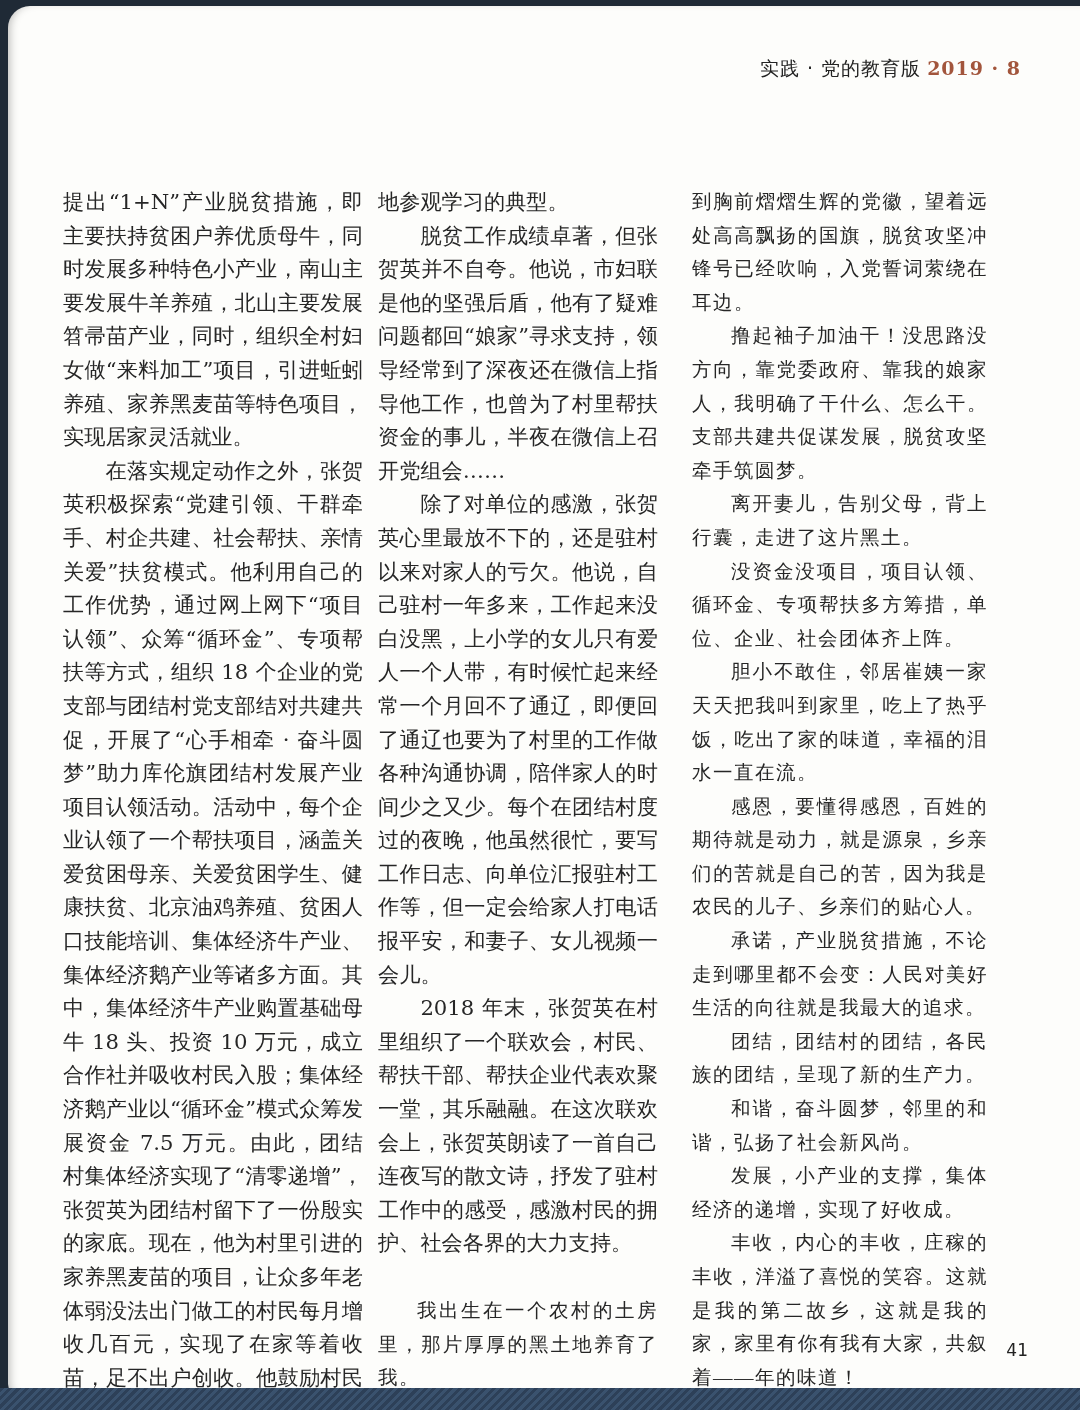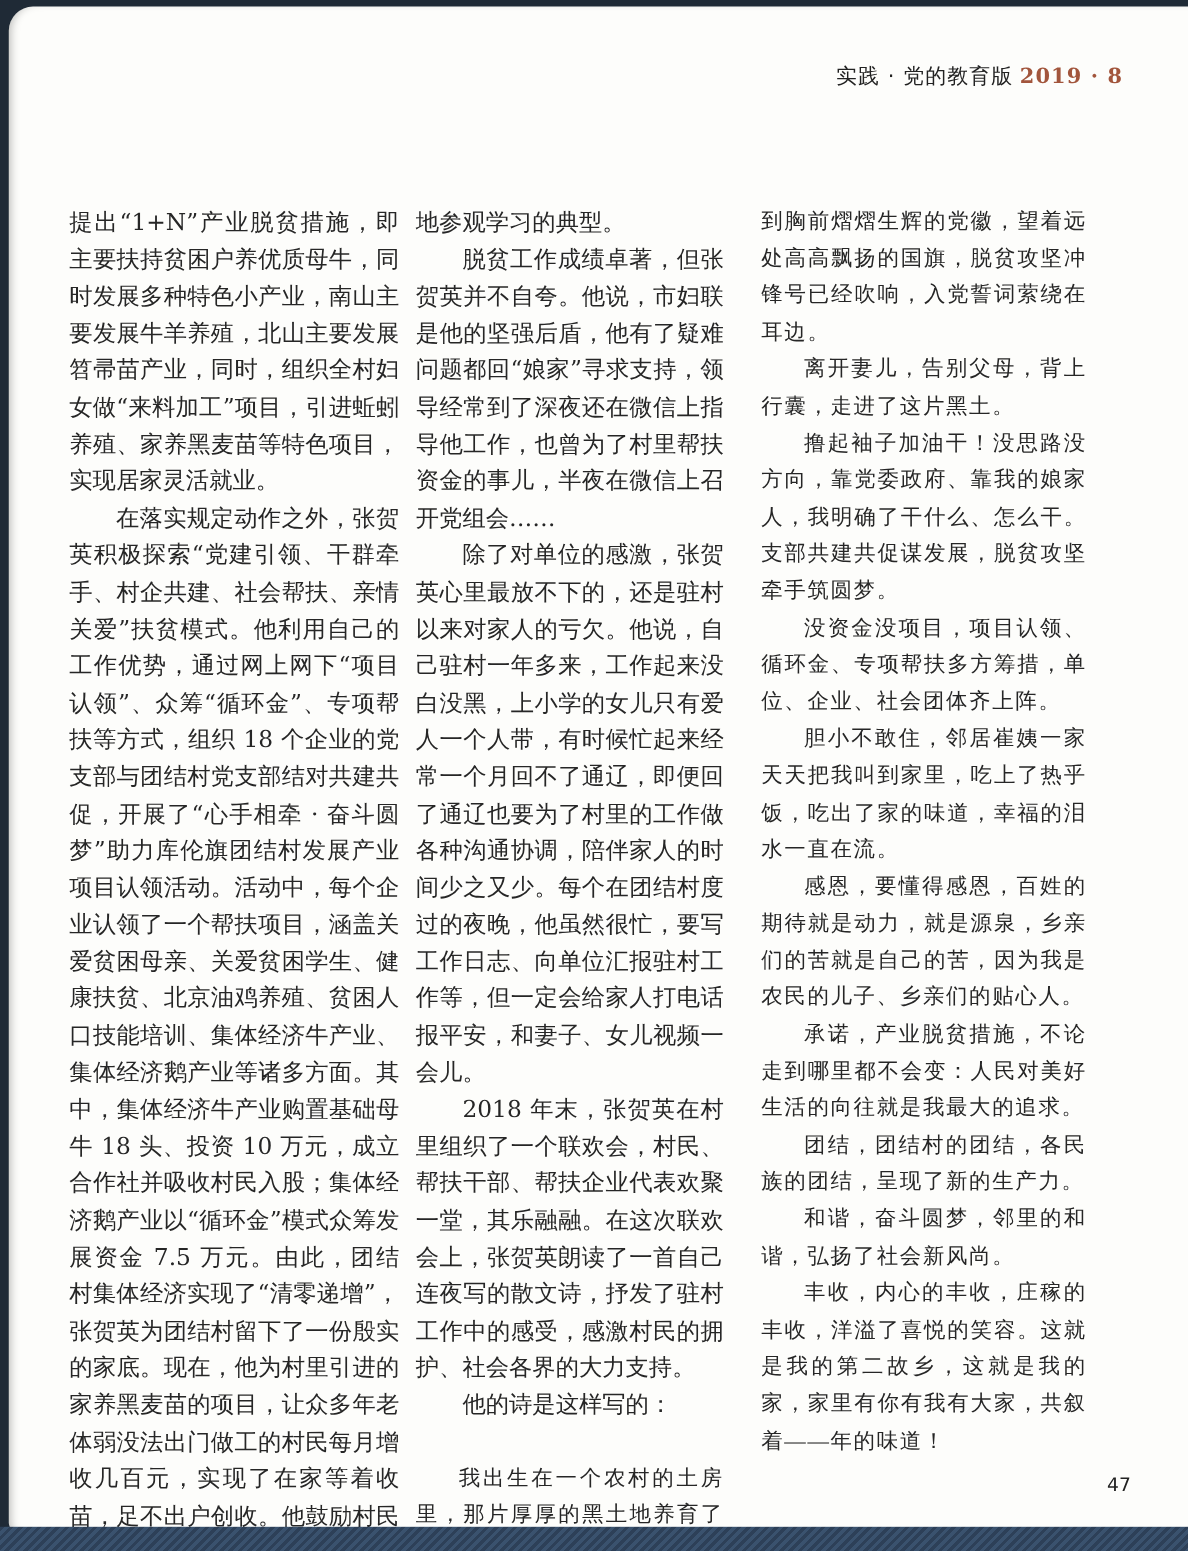--- a/index.html
+++ b/index.html
@@ -50,41 +50,41 @@
     <p class="noindent">提出“1+N”产业脱贫措施，即主要扶持贫困户养优质母牛，同时发展多种特色小产业，南山主要发展牛羊养殖，北山主要发展笤帚苗产业，同时，组织全村妇女做“来料加工”项目，引进蚯蚓养殖、家养黑麦苗等特色项目，实现居家灵活就业。</p>
     <p>在落实规定动作之外，张贺英积极探索“党建引领、干群牵手、村企共建、社会帮扶、亲情关爱”扶贫模式。他利用自己的工作优势，通过网上网下“项目认领”、众筹“循环金”、专项帮扶等方式，组织 18 个企业的党支部与团结村党支部结对共建共促，开展了“心手相牵 · 奋斗圆梦”助力库伦旗团结村发展产业项目认领活动。活动中，每个企业认领了一个帮扶项目，涵盖关爱贫困母亲、关爱贫困学生、健康扶贫、北京油鸡养殖、贫困人口技能培训、集体经济牛产业、集体经济鹅产业等诸多方面。其中，集体经济牛产业购置基础母牛 18 头、投资 10 万元，成立合作社并吸收村民入股；集体经济鹅产业以“循环金”模式众筹发展资金 7.5 万元。由此，团结村集体经济实现了“清零递增”，张贺英为团结村留下了一份殷实的家底。现在，他为村里引进的家养黑麦苗的项目，让众多年老体弱没法出门做工的村民每月增收几百元，实现了在家等着收苗，足不出户创收。他鼓励村民手工制作扫帚，产品投放到库伦旗爱心超市，大受欢迎。他引进的北京油鸡的项目，认养的村民 2018 年底就得到了第一次分红……</p>
 
   </div>
 
   <div class="col col2">
     <p class="noindent">地参观学习的典型。</p>
     <p>脱贫工作成绩卓著，但张贺英并不自夸。他说，市妇联是他的坚强后盾，他有了疑难问题都回“娘家”寻求支持，领导经常到了深夜还在微信上指导他工作，也曾为了村里帮扶资金的事儿，半夜在微信上召开党组会……</p>
     <p>除了对单位的感激，张贺英心里最放不下的，还是驻村以来对家人的亏欠。他说，自己驻村一年多来，工作起来没白没黑，上小学的女儿只有爱人一个人带，有时候忙起来经常一个月回不了通辽，即便回了通辽也要为了村里的工作做各种沟通协调，陪伴家人的时间少之又少。每个在团结村度过的夜晚，他虽然很忙，要写工作日志、向单位汇报驻村工作等，但一定会给家人打电话报平安，和妻子、女儿视频一会儿。</p>
     <p>2018 年末，张贺英在村里组织了一个联欢会，村民、帮扶干部、帮扶企业代表欢聚一堂，其乐融融。在这次联欢会上，张贺英朗读了一首自己连夜写的散文诗，抒发了驻村工作中的感受，感激村民的拥护、社会各界的大力支持。</p>
-    <p>他的诗是这样写的：</p>
     <div class="gap"></div>
     <div class="poem">
       <p>我出生在一个农村的土房里，那片厚厚的黑土地养育了我。</p>
       <p>22 岁那年，我满怀激情离开了那片黑土，跨进了几辈人渴望的城市，走上了梦寐以求的工作岗位，娶妻生子，衣食无忧。</p>
 
     </div>
   </div>
 
   <div class="col col3">
     <div class="poem">
       <p class="noindent">到胸前熠熠生辉的党徽，望着远处高高飘扬的国旗，脱贫攻坚冲锋号已经吹响，入党誓词萦绕在耳边。</p>
+      <p>撸起袖子加油干！没思路没方向，靠党委政府、靠我的娘家人，我明确了干什么、怎么干。支部共建共促谋发展，脱贫攻坚牵手筑圆梦。</p>
       <p>离开妻儿，告别父母，背上行囊，走进了这片黑土。</p>
-      <p>撸起袖子加油干！没思路没方向，靠党委政府、靠我的娘家人，我明确了干什么、怎么干。支部共建共促谋发展，脱贫攻坚牵手筑圆梦。</p>
       <p>没资金没项目，项目认领、循环金、专项帮扶多方筹措，单位、企业、社会团体齐上阵。</p>
       <p>胆小不敢住，邻居崔姨一家天天把我叫到家里，吃上了热乎饭，吃出了家的味道，幸福的泪水一直在流。</p>
       <p>感恩，要懂得感恩，百姓的期待就是动力，就是源泉，乡亲们的苦就是自己的苦，因为我是农民的儿子、乡亲们的贴心人。</p>
       <p>承诺，产业脱贫措施，不论走到哪里都不会变：人民对美好生活的向往就是我最大的追求。</p>
       <p>团结，团结村的团结，各民族的团结，呈现了新的生产力。</p>
       <p>和谐，奋斗圆梦，邻里的和谐，弘扬了社会新风尚。</p>
+      <p>发展，小产业的支撑，集体经济的递增，实现了好收成。</p>
       <p>丰收，内心的丰收，庄稼的丰收，洋溢了喜悦的笑容。这就是我的第二故乡，这就是我的家，家里有你有我有大家，共叙着——年的味道！</p>
     </div>
     <div class="gap2"></div>
 
   </div>
 
-  <div class="pagenum">47</div>
+  <div class="pagenum">41</div>
 </div>
 <div class="denim"></div>
 
 </body></html>

